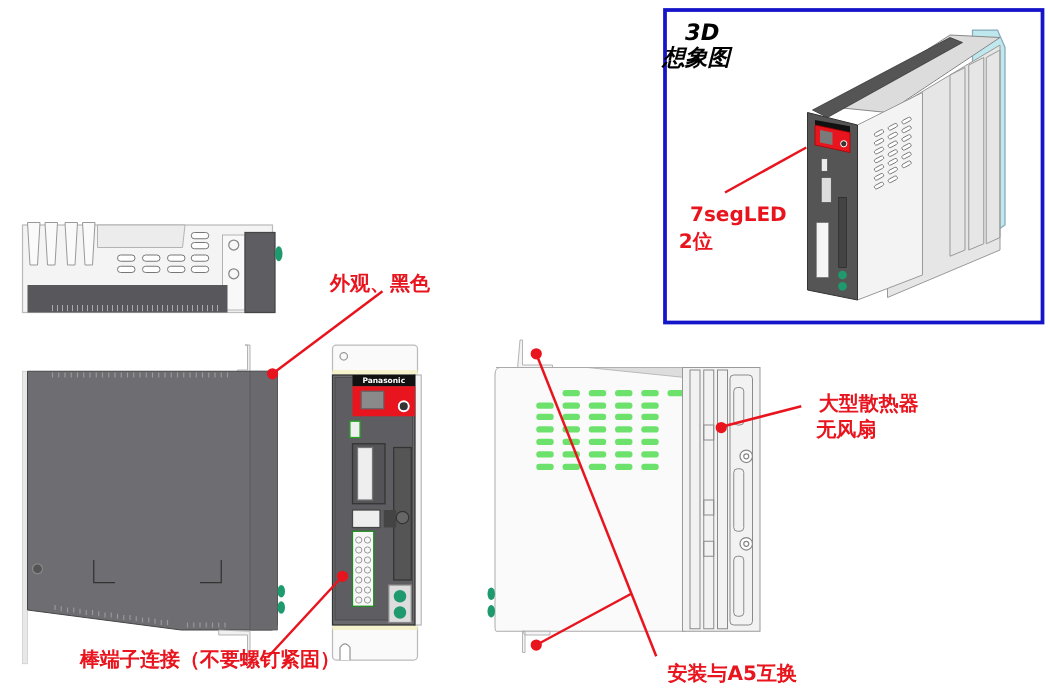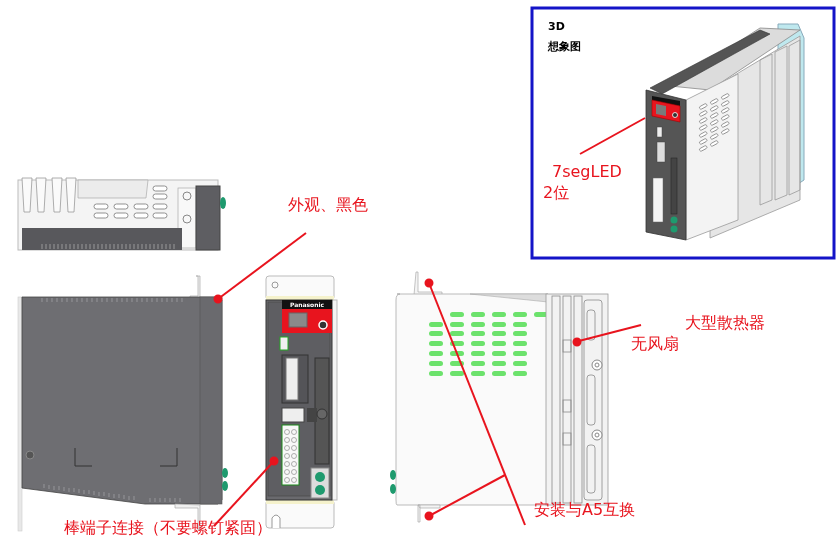--- a/index.html
+++ b/index.html
@@ -1,19 +1,19 @@
 <!DOCTYPE html>
 <html><head>
 <meta charset="utf-8">
 <style>
   html, body { margin:0; padding:0; }
   body { width:840px; height:556px; background:#ffffff; position:relative; overflow:hidden; font-family:"DejaVu Sans", sans-serif; }
   .abs { position:absolute; }
-  .label-red { color:#e8141e; font-weight:normal; font-size:16px; line-height:19px; white-space:nowrap; font-family:"DejaVu Sans", sans-serif; }
-  .label-black { color:#000; font-weight:bold; font-size:11px; line-height:18px; font-family:"DejaVu Sans", sans-serif; }
+  .label-red { color:#e8141e; font-weight:bold; font-size:16px; line-height:19px; white-space:nowrap; font-family:"DejaVu Sans", sans-serif; }
+  .label-black { color:#000; font-weight:bold; font-size:18px; line-height:18px; font-family:"DejaVu Sans", sans-serif;font-style:italic; }
   svg { position:absolute; left:0; top:0; }
 </style>
 </head>
 <body>
 
 <svg width="840" height="556" viewBox="0 0 840 556">
 
   <g>
     <rect x="18" y="180" width="200" height="70" fill="#f4f4f4" stroke="#bbb" stroke-width="1"></rect>
 
@@ -223,21 +223,21 @@
     <line x1="429" y1="283" x2="525" y2="525"></line>
     <circle cx="429" cy="283" r="3.5"></circle>
     <line x1="429" y1="516" x2="505" y2="475"></line>
     <circle cx="429" cy="516" r="3.5"></circle>
   </g>
 </svg>
 
 <div class="abs" style="left:282px;top:300px;width:50px;height:9px;color:#fff;font-size:6px;line-height:9px;text-align:center;font-weight:bold;">Panasonic</div>
 
 <div class="abs label-black" style="left:548px;top:18px;">3D</div>
-<div class="abs label-black" style="left:548px;top:38px;">想象图</div>
+<div class="abs label-black" style="left:530px;top:38px;">想象图</div>
 <div class="abs label-red" style="left:552px;top:162px;">7segLED</div>
 <div class="abs label-red" style="left:543px;top:183px;">2位</div>
 
-<div class="abs label-red" style="left:264px;top:195px;margin-left:24px;">外观、黑色</div>
-<div class="abs label-red" style="left:655px;top:313px;margin-left:30px;">大型散热器</div>
-<div class="abs label-red" style="left:631px;top:334px;">无风扇</div>
+<div class="abs label-red" style="left:264px;top:217px;">外观、黑色</div>
+<div class="abs label-red" style="left:655px;top:313px;">大型散热器</div>
+<div class="abs label-red" style="left:653px;top:334px;">无风扇</div>
 <div class="abs label-red" style="left:64px;top:518px;">棒端子连接（不要螺钉紧固）</div>
-<div class="abs label-red" style="left:534px;top:500px;">安装与A5互换</div>
+<div class="abs label-red" style="left:534px;top:529px;">安装与A5互换</div>
 
 </body></html>

